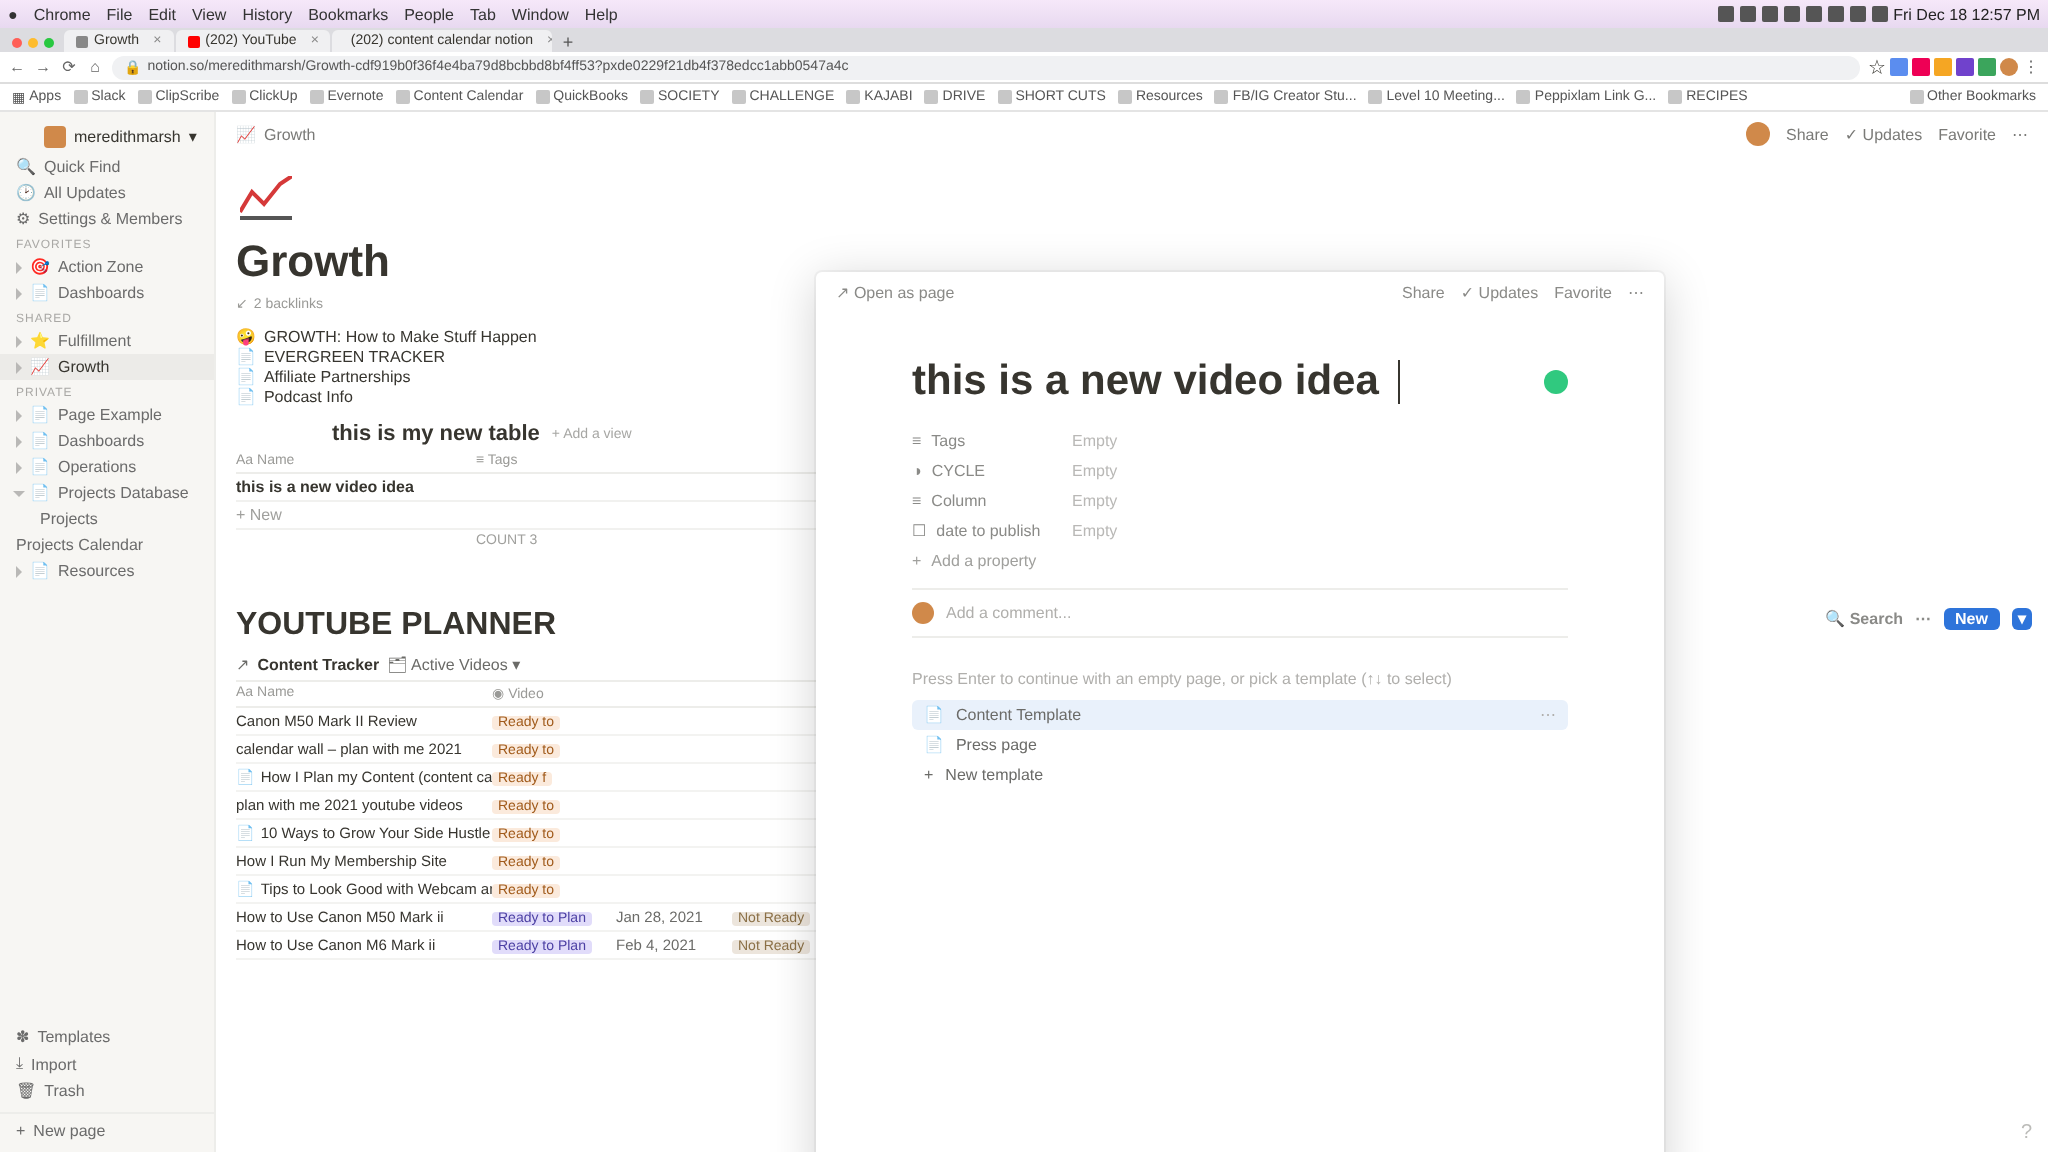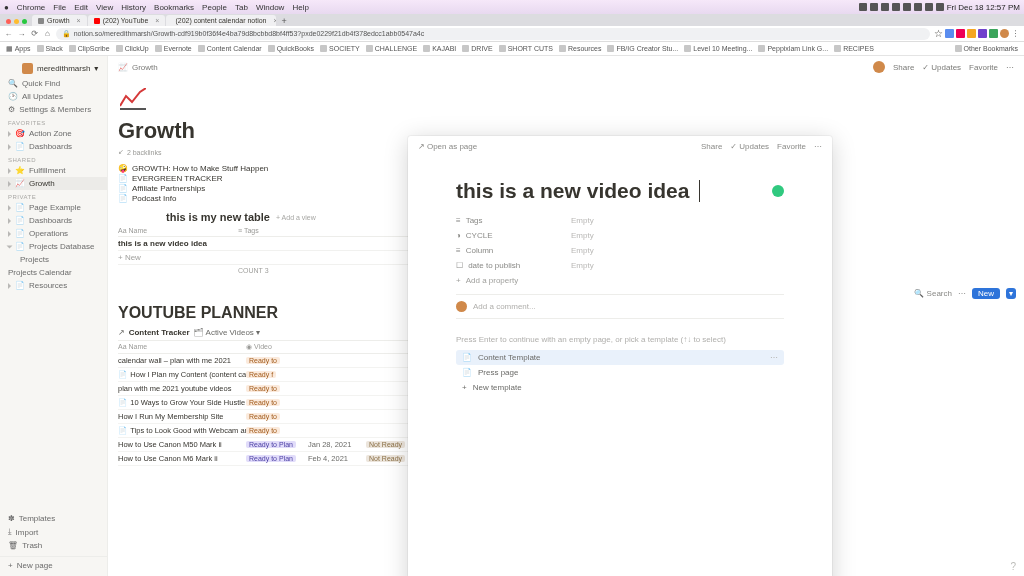--- a/index.html
+++ b/index.html
@@ -63,33 +63,33 @@
 .tag{display:inline-block;padding:0 3px;border-radius:2px;font-size:7px;}
 .t-ready{background:#fbeadc;color:#a05a1a;}
 .t-plan{background:#e1dcfa;color:#4b3fa3;}
 .t-date{color:#6b6b68;}
 .t-notready{background:#ece5dc;color:#8a6f45;}
 .t-cv{background:#dcf0e6;color:#1f7a4c;}
 .asg{display:flex;gap:2px;align-items:center;}
 .asg .a{width:9px;height:9px;border-radius:50%;background:#d0894a;}
 .cb{width:8px;height:8px;border:1px solid #c4c4c2;border-radius:2px;}
 .page-pad{padding-left:10px;width:300px;}
-.right-shadow{position:absolute;right:8px;top:232px;display:flex;gap:6px;font-size:8px;color:#8a8a87;align-items:center;}
+.right-shadow{position:absolute;right:8px;top:248px;display:flex;gap:6px;font-size:8px;color:#8a8a87;align-items:center;font-weight:bold;}
 .newbtn{background:#2e74da;color:#fff;padding:1px 6px;border-radius:3px;font-size:8px;}
 .modal-back{position:absolute;inset:0;background:rgba(0,0,0,0);}
 .modal{position:absolute;left:300px;top:80px;width:424px;height:460px;background:#fff;box-shadow:0 4px 24px rgba(0,0,0,.18),0 0 0 1px rgba(0,0,0,.04);border-radius:3px;display:flex;flex-direction:column;}
 .modal-top{display:flex;align-items:center;padding:6px 10px;font-size:8px;color:#8a8a87;}
 .modal-top .r{margin-left:auto;display:flex;gap:8px;align-items:center;}
 .modal-body{padding:8px 48px 0 48px;}
 .modal-title{font-size:21px;font-weight:700;margin:14px 0 10px;display:flex;align-items:center;gap:10px;}
 .modal-title .cur{border-right:1.5px solid #37352f;height:22px;}
 .circle-av{width:12px;height:12px;border-radius:50%;background:#30c97f;margin-left:auto;}
 .prop{display:flex;align-items:center;gap:8px;font-size:8px;color:#8a8a87;padding:3px 0;}
 .prop .lbl{width:72px;display:flex;gap:5px;align-items:center;}
-.prop .val{color:#b9b8b6;margin-left:35px;}
+.prop .val{color:#b9b8b6;}
 .addprop{font-size:8px;color:#a0a09d;padding:3px 0;display:flex;gap:5px;}
 .divider{height:1px;background:#ededea;margin:6px 0;}
 .cmt{display:flex;gap:6px;align-items:center;font-size:8px;color:#b0afac;}
 .cmt .a{width:11px;height:11px;border-radius:50%;background:#d0894a;}
 .hint{font-size:8px;color:#b0afac;margin:16px 0 6px;}
 .tmpl{padding:3px 6px;font-size:8px;color:#6b6b68;display:flex;gap:6px;align-items:center;border-radius:3px;position:relative;}
 .tmpl.sel{background:#e9f1fb;}
 .tmpl .dots{margin-left:auto;color:#b0afac;}
 .help{position:absolute;right:8px;bottom:4px;font-size:10px;color:#bcbcb9;}
 svg{display:block;}
@@ -412,20 +412,26 @@
         <span class="nm">Content Tracker</span>
         <span>🗂 <span>Active Videos</span> ▾</span>
       </div>
       <div class="plan-th">
         <div class="n">Aa <span>Name</span></div>
         <div class="v">◉ <span>Video</span></div>
       </div>
       <div id="planrows">
           <div class="plan-tr">
             <div class="n">
+              <span>Canon M50 Mark II Review</span>
+            </div>
+            <div class="v"><span class="tag t-ready">Ready to</span></div>
+          </div>
+          <div class="plan-tr">
+            <div class="n">
               <span>calendar wall – plan with me 2021</span>
             </div>
             <div class="v"><span class="tag t-ready">Ready to</span></div>
           </div>
           <div class="plan-tr">
             <div class="n">
               <span>📄</span>
               <span>How I Plan my Content (content calen</span>
             </div>
             <div class="v"><span class="tag t-ready">Ready f</span></div>

